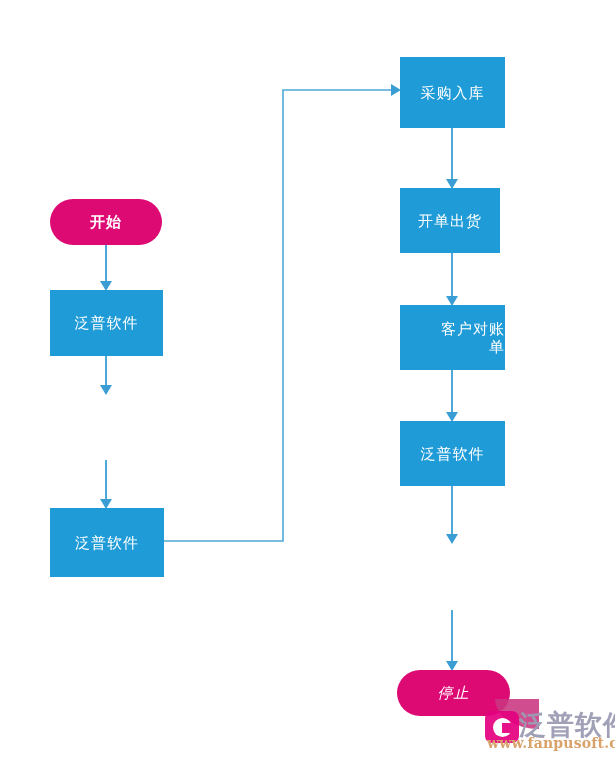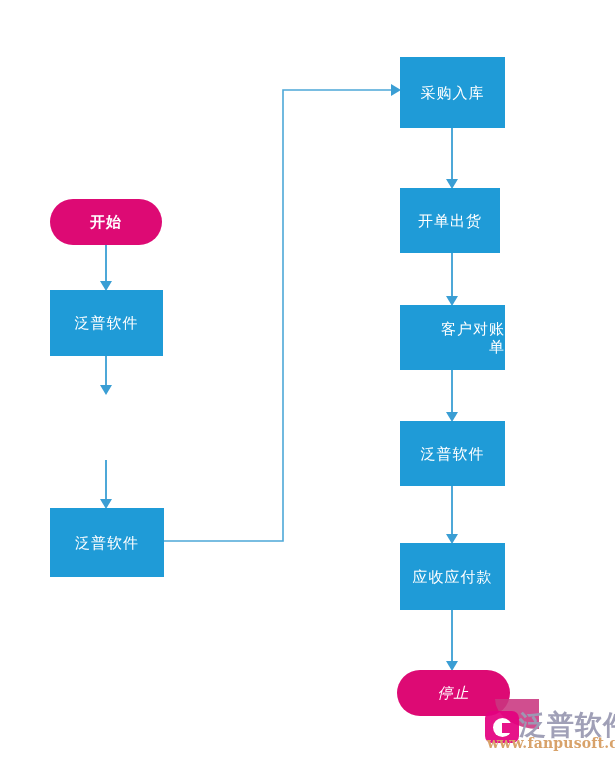--- a/index.html
+++ b/index.html
@@ -209,23 +209,20 @@
   </div>
 
   <div class="node process" style="left:400px; top:305px; width:105px; height:65px;padding-left:36px;">
     <span class="node-label">客户对账单</span>
   </div>
 
   <div class="node process" style="left:400px; top:421px; width:105px; height:65px;">
     <span class="node-label">泛普软件</span>
   </div>
 
-  <div class="node process" style="left:400px; top:543px; width:105px; height:67px;">
-    <span class="node-label">应收应付款</span>
-  </div>
 
   <div class="node terminator" style="left:397px; top:670px; width:113px; height:46px;font-style:italic;">
     <span class="node-label">停止</span>
   </div>
 
   <div id="watermark">
     <div class="wm-swoosh"></div>
     <div class="wm-mark"></div>
     <div class="wm-cn">泛普软件</div>
     <div class="wm-url">www.fanpusoft.com</div>

